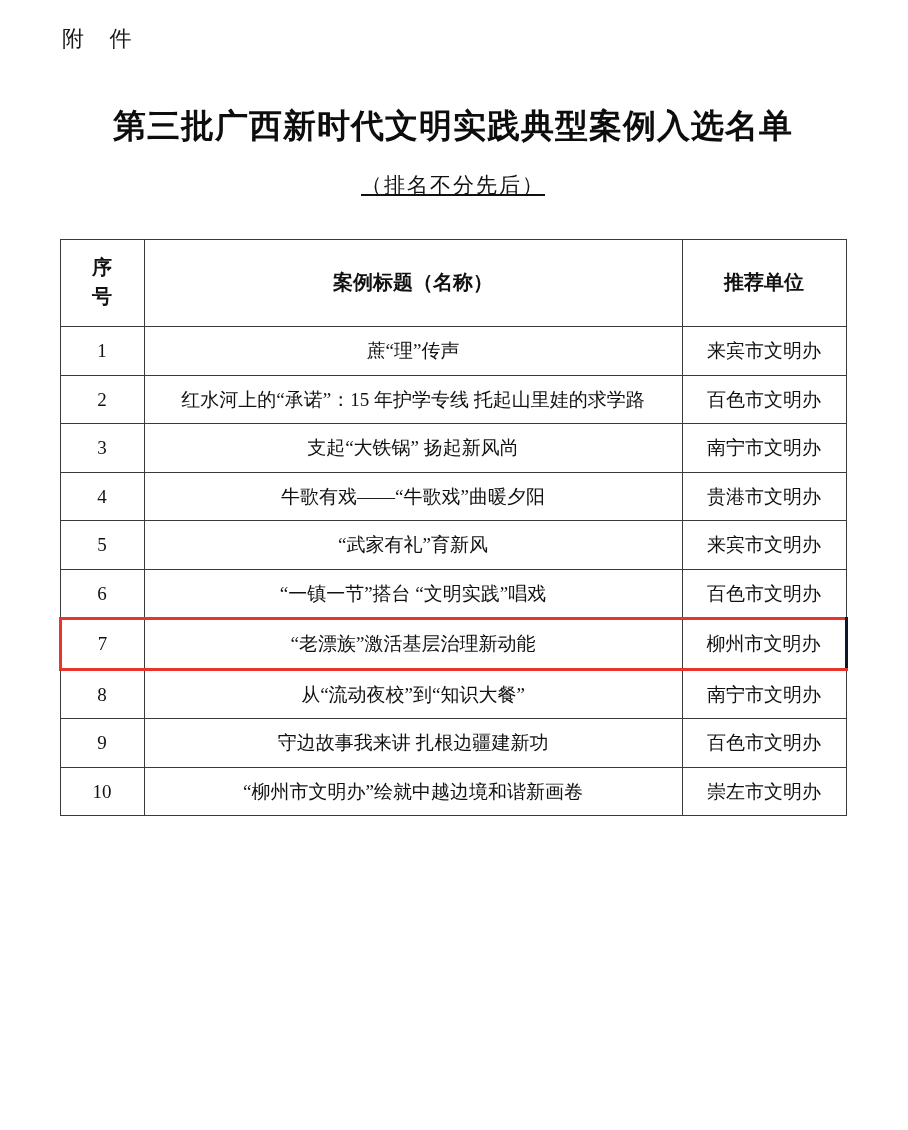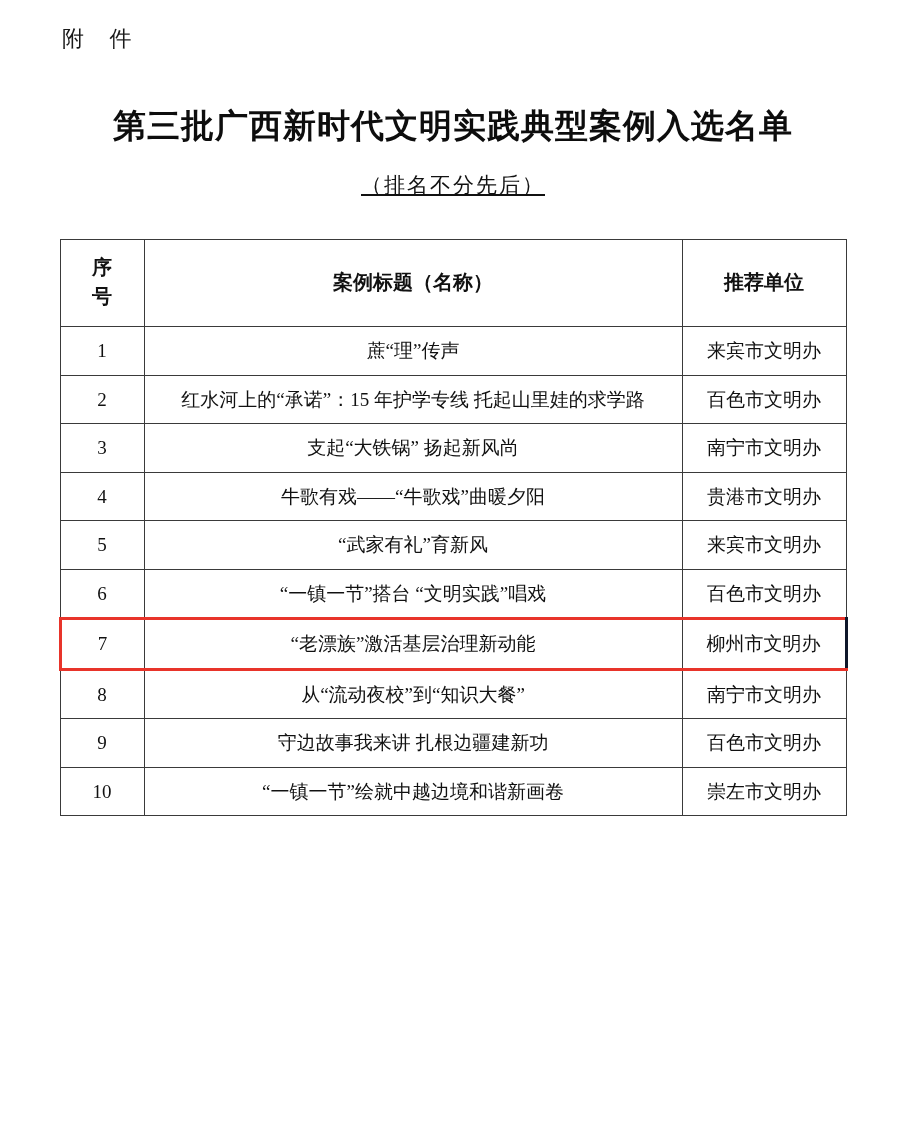--- a/index.html
+++ b/index.html
@@ -153,19 +153,19 @@
           <td class="cell-title">从“流动夜校”到“知识大餐”</td>
           <td>南宁市文明办</td>
         </tr>
         <tr>
           <td>9</td>
           <td class="cell-title">守边故事我来讲 扎根边疆建新功</td>
           <td>百色市文明办</td>
         </tr>
         <tr>
           <td>10</td>
-          <td class="cell-title">“一镇一节”绘就中越边境和谐新画卷</td>
+          <td class="cell-title">“柳州市文明办”绘就中越边境和谐新画卷</td>
           <td>崇左市文明办</td>
         </tr>
       </tbody>
   </table>
 
 </div>
 
 </body></html>

